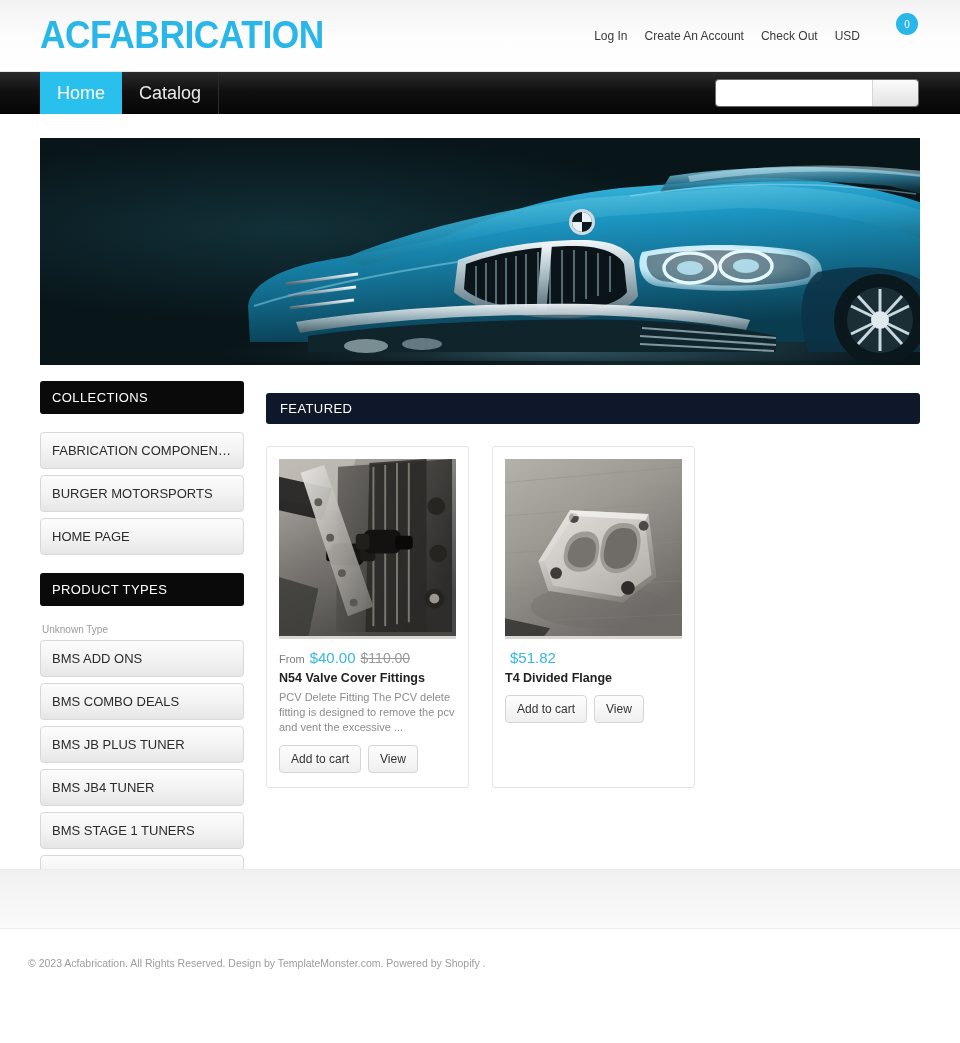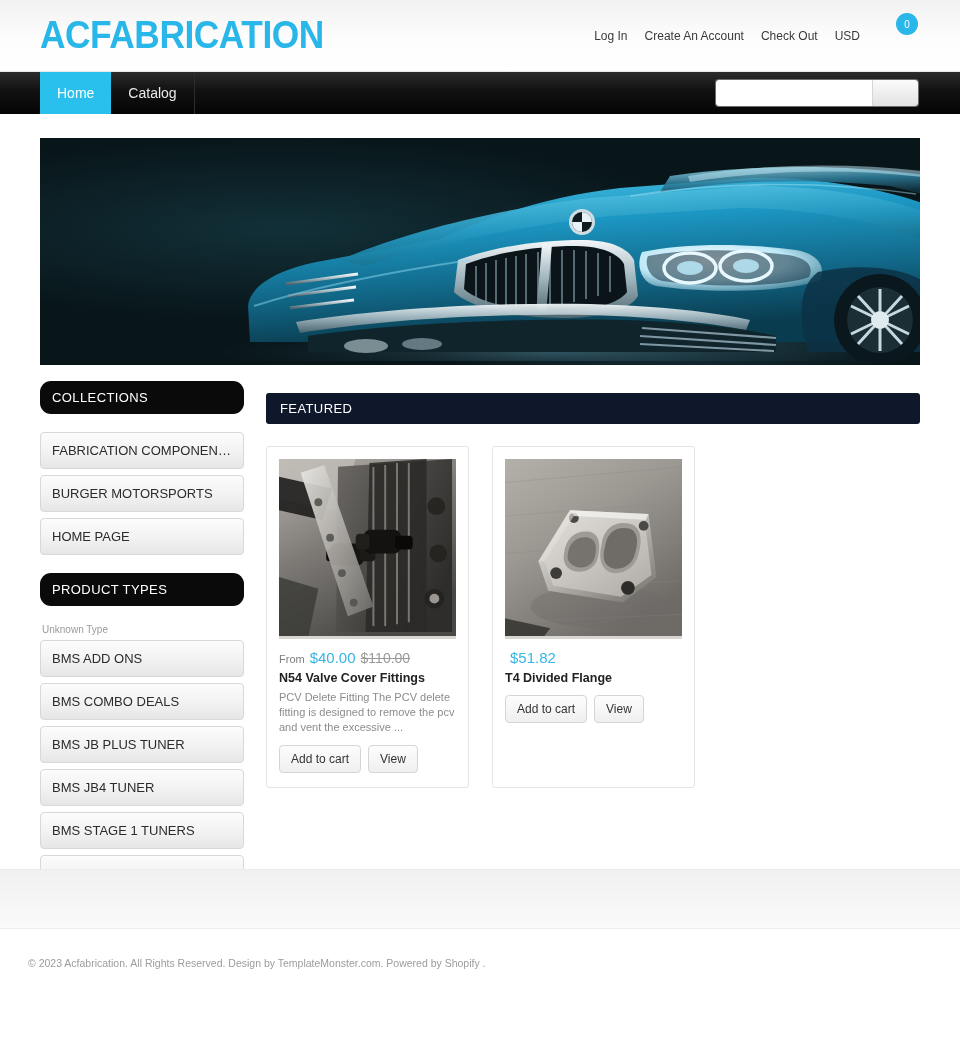--- a/index.html
+++ b/index.html
@@ -66,21 +66,21 @@
   .navbar {
     position: relative;
     height: 42px;
     background: linear-gradient(to bottom, #2b2b2b 0%, #111111 45%, #050505 100%);
   }
   .nav-items { display: flex; height: 42px; margin-left: 40px; }
   .nav-item {
     display: flex;
     align-items: center;
     padding: 0 17px;
-    font-size: 14px;
+    font-size: 18px;
     color: #e9e9e9;
     height: 42px;
     border-right: 1px solid #2d2d2d;
     cursor: pointer;
     white-space: nowrap;
   }
   .nav-item.active { background: #29c0ee; color: #fff; border-right: none; }
   .search-wrap {
     position: absolute;
     right: 42px;
@@ -129,21 +129,21 @@
 
   
   .content { display: flex; padding: 16px 40px 0 40px; align-items: flex-start; }
   .sidebar { width: 204px; flex: none; }
   .panel-head {
     background: #0a0a0a;
     color: #ffffff;
     font-size: 13px;
     letter-spacing: 0.4px;
     padding: 9px 12px;
-    border-radius: 11px;
+    border-radius: 3px;
     margin-bottom: 18px;
   }
   .side-btn {
     display: block;
     width: 100%;
     text-align: left;
     font-size: 13px;
     color: #2b2b2b;
     padding: 10px 11px;
     margin-bottom: 6px;

